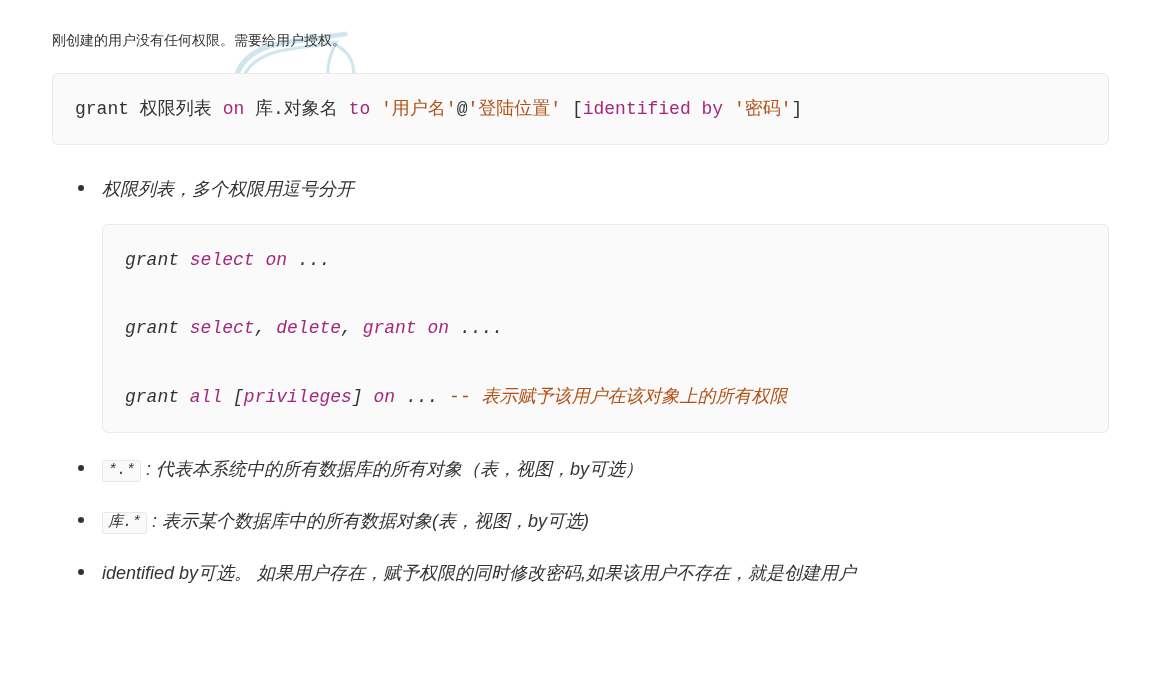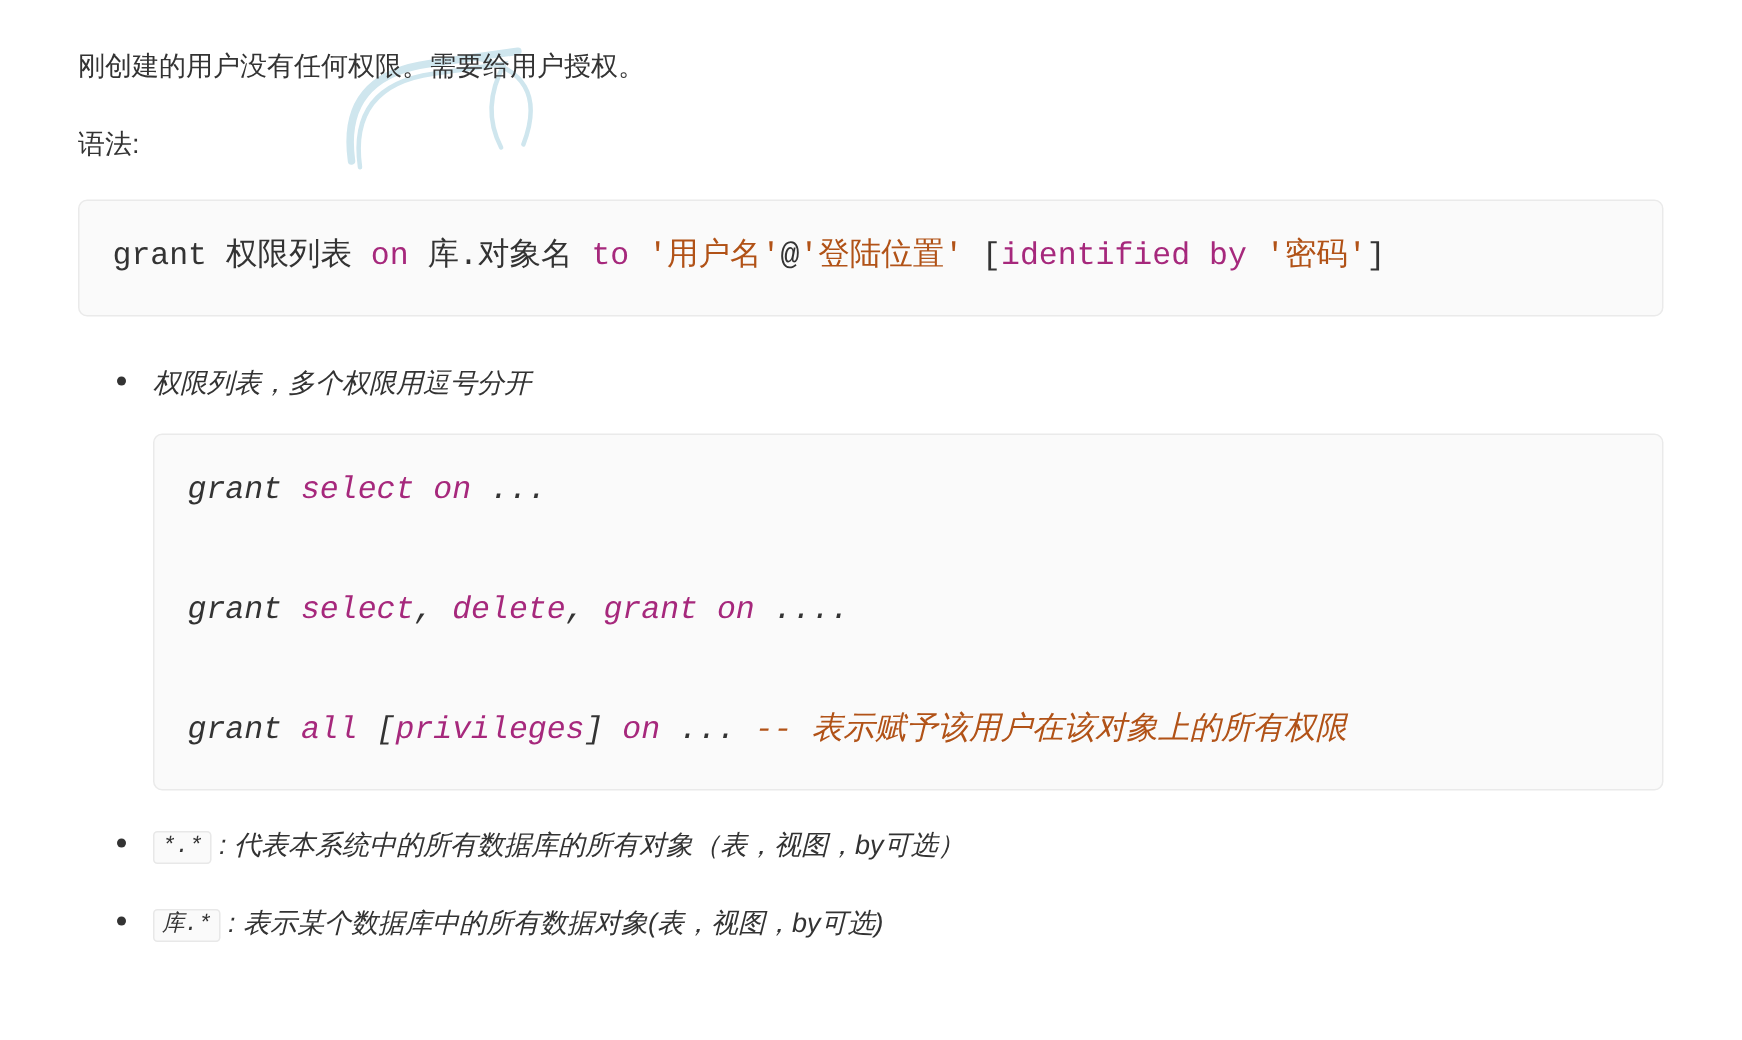--- a/index.html
+++ b/index.html
@@ -23,33 +23,33 @@
     width: 240px;
     height: 140px;
     pointer-events: none;
     z-index: 0;
   }
   .content {
     position: relative;
     z-index: 1;
   }
   p.body-text {
-    font-size: 18px;
+    font-size: 14px;
     line-height: 1.8;
     margin: 0 0 20px 0;
     color: #333;
   }
   pre.code-block {
     background: #fafafa;
     border: 1px solid #eaeaea;
     border-radius: 6px;
     padding: 18px 22px;
     margin: 0 0 28px 0;
     font-family: "SFMono-Regular", Consolas, "Liberation Mono", Menlo, monospace;
-    font-size: 21px;
+    font-size: 18px;
     line-height: 1.9;
     overflow-x: auto;
     color: #333;
     white-space: pre;
   }
   pre.code-block.nested {
     margin: 18px 0 8px 0;
   }
   ul.bullets {
     margin: 0;
@@ -102,21 +102,20 @@
         <path d="M 35 100 Q 35 45 92 45 L 140 45 Q 120 72 130 100" fill="none" stroke="#cfe6ee" stroke-width="3" stroke-linecap="round"></path>
         <path d="M 120 38 Q 170 55 145 100" fill="none" stroke="#cfe6ee" stroke-width="3" stroke-linecap="round"></path>
       </g>
     </svg>
   </div>
 
   <div class="content">
 
     <p class="body-text">刚创建的用户没有任何权限。需要给用户授权。</p>
 
-    <p class="body-text">语法:</p>
 
     <pre class="code-block"><span class="tok-plain">grant</span><span class="tok-plain"> 权限列表 </span><span class="tok-kw">on</span><span class="tok-plain"> 库.对象名 </span><span class="tok-kw">to</span><span class="tok-plain"> </span><span class="tok-str">'用户名'</span><span class="tok-plain">@</span><span class="tok-str">'登陆位置'</span><span class="tok-plain"> [</span><span class="tok-kw">identified</span><span class="tok-plain"> </span><span class="tok-kw">by</span><span class="tok-plain"> </span><span class="tok-str">'密码'</span><span class="tok-plain">]</span></pre>
 
 
     <ul class="bullets">
 
       <li>
         <span>权限列表，多个权限用逗号分开</span>
 
         <pre class="code-block nested"><span class="tok-plain">grant </span><span class="tok-kw">select</span><span class="tok-kw"> on</span><span class="tok-plain"> ...</span>
@@ -127,17 +126,20 @@
       </li>
 
       <li>
         <code class="inline">*.*</code><span> : 代表本系统中的所有数据库的所有对象（表，视图，by可选）</span>
       </li>
 
       <li>
         <code class="inline">库.*</code><span> : 表示某个数据库中的所有数据对象(表，视图，by可选)</span>
       </li>
 
+      <li>
+        <span>identified by可选。 如果用户存在，赋予权限的同时修改密码,如果该用户不存在，就是创建用户</span>
+      </li>
 
     </ul>
 
   </div>
 </div>
 
 </body></html>

